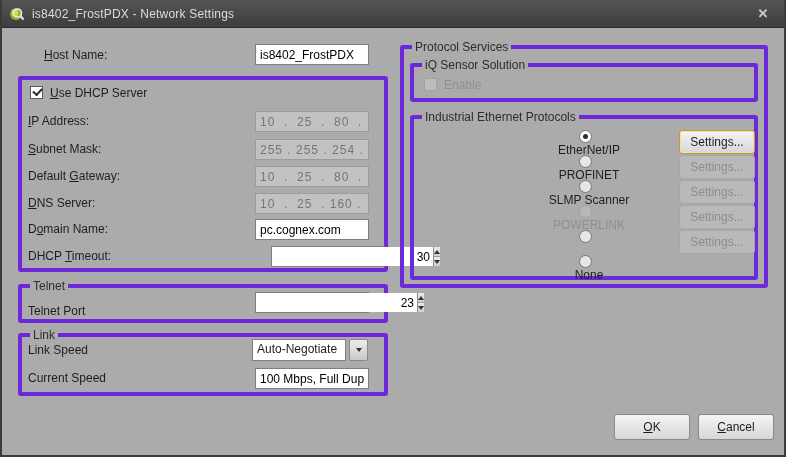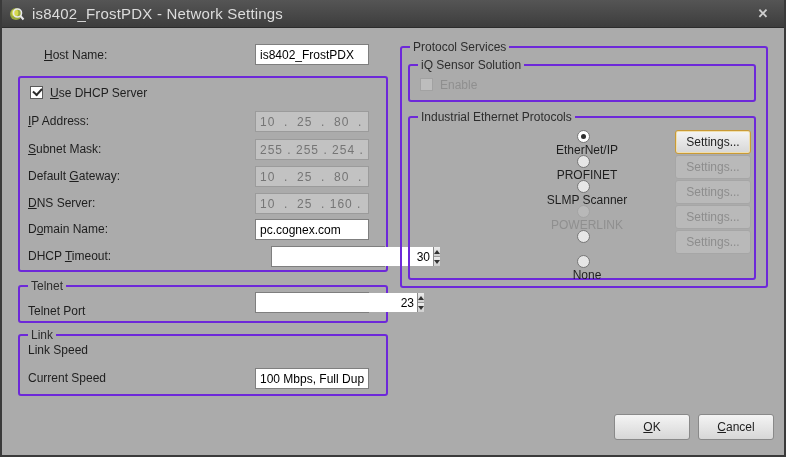--- a/index.html
+++ b/index.html
@@ -7,26 +7,26 @@
   body { font-family:"Liberation Sans", sans-serif; font-size:12px; color:#1e1e1e; }
 
   .dialog { position:relative; width:786px; height:457px; background:#ababab;
             border:2px solid #3a3a3a; border-top:none; overflow:hidden; }
 
   
   .titlebar { position:absolute; left:-2px; top:0; width:786px; height:28px;
               background:linear-gradient(#555555,#3d3d3d); border-bottom:1px solid #2c2c2c;
               display:flex; align-items:center; }
   .titlebar .app-icon { width:16px; height:16px; margin-left:9px; margin-right:7px; flex:0 0 auto; }
-  .titlebar .title { color:#dcdcdc; font-size:15px; letter-spacing:.2px; }
+  .titlebar .title { color:#dcdcdc; font-size:12px; letter-spacing:.2px; }
   .close-btn { margin-left:auto; width:46px; height:28px; display:flex; align-items:center;
                justify-content:center; color:#cfcfcf; font-size:13px; font-weight:bold; cursor:default; }
 
   
-  fieldset { border:2px solid #6d28d9; border-radius:3px; position:absolute; }
+  fieldset { border:4px solid #6d28d9; border-radius:3px; position:absolute; }
   fieldset legend { margin-left:8px; padding:0 3px; color:#2d2d2d; font-size:12px; }
 
   .label { position:absolute; left:10px; color:#1e1e1e; white-space:nowrap; }
   .label u { text-decoration:underline; }
   .label.disabled { color:#8f8f8f; }
 
   
   .txt { position:absolute; height:21px; border:1px solid #7f7f7f; background:#ffffff;
          font-family:"Liberation Sans", sans-serif; font-size:12px; color:#000;
          padding:0 4px; outline:none; }
@@ -142,20 +142,26 @@
         <div class="spinbtn">
             <span class="tri-down"></span>
           </div>
       </div>
     </div>
 
     <fieldset style="left:0; top:300px; width:370px; height:68px;">
       <legend>Link</legend>
     </fieldset>
     <span class="label" style="top:315px;">Link Speed</span>
+    <div class="combo" style="left:234px; top:311px;">
+      <div class="combo-text">Auto-Negotiate</div>
+      <div class="combo-btn">
+          <span class="tri-down"></span>
+        </div>
+    </div>
     <span class="label" style="top:343px;">Current Speed</span>
     <input class="txt" style="left: 237px; top: 340px; width: 114px;" readonly="" value="100 Mbps, Full Duplex">
   </div>
 
   <div id="right-col">
 
     <fieldset style="left:0; top:12px; width:368px; height:248px;">
       <legend>Protocol Services</legend>
 
       <fieldset style="position:relative; left:6px; top:4px; width:348px; height:44px;">

